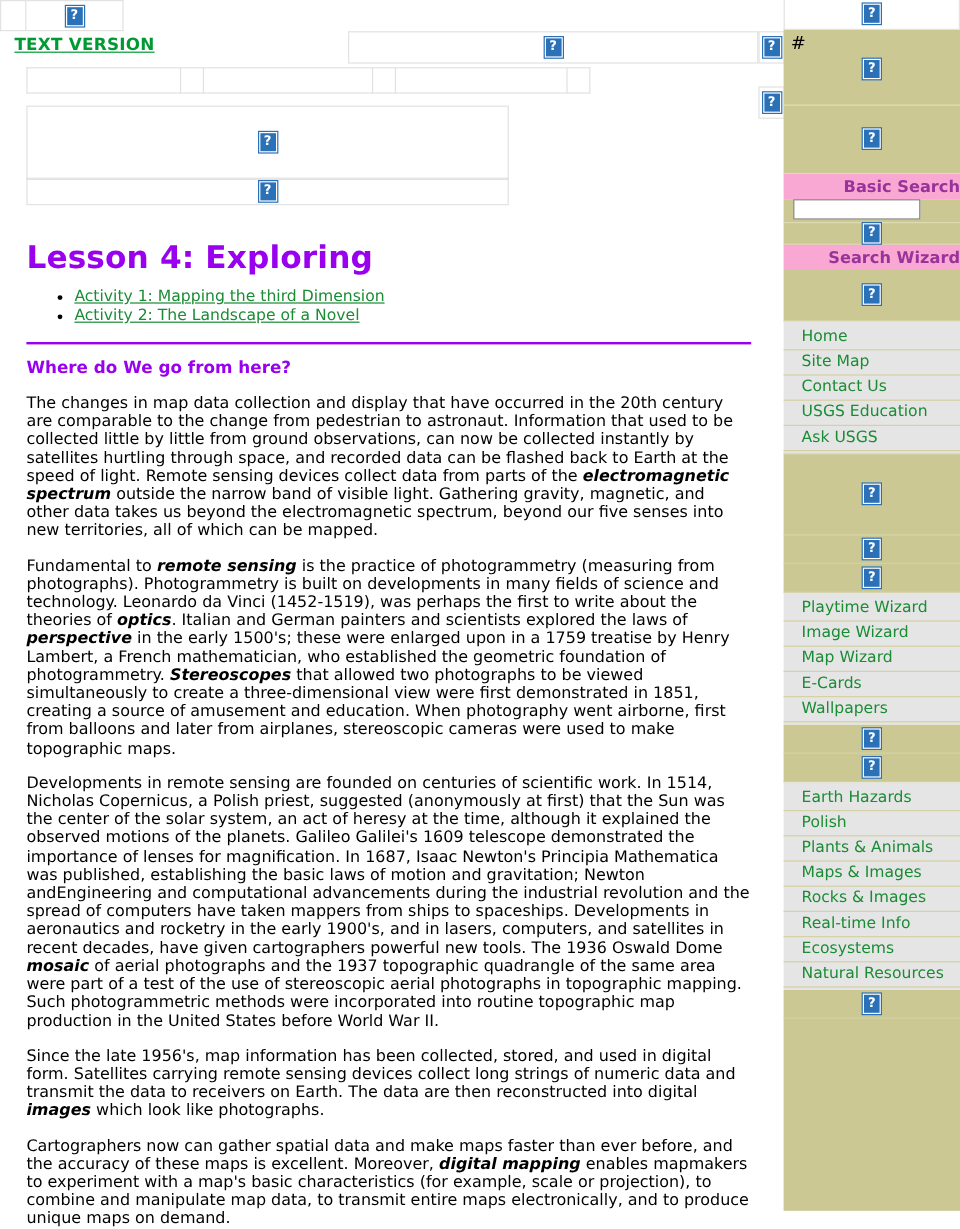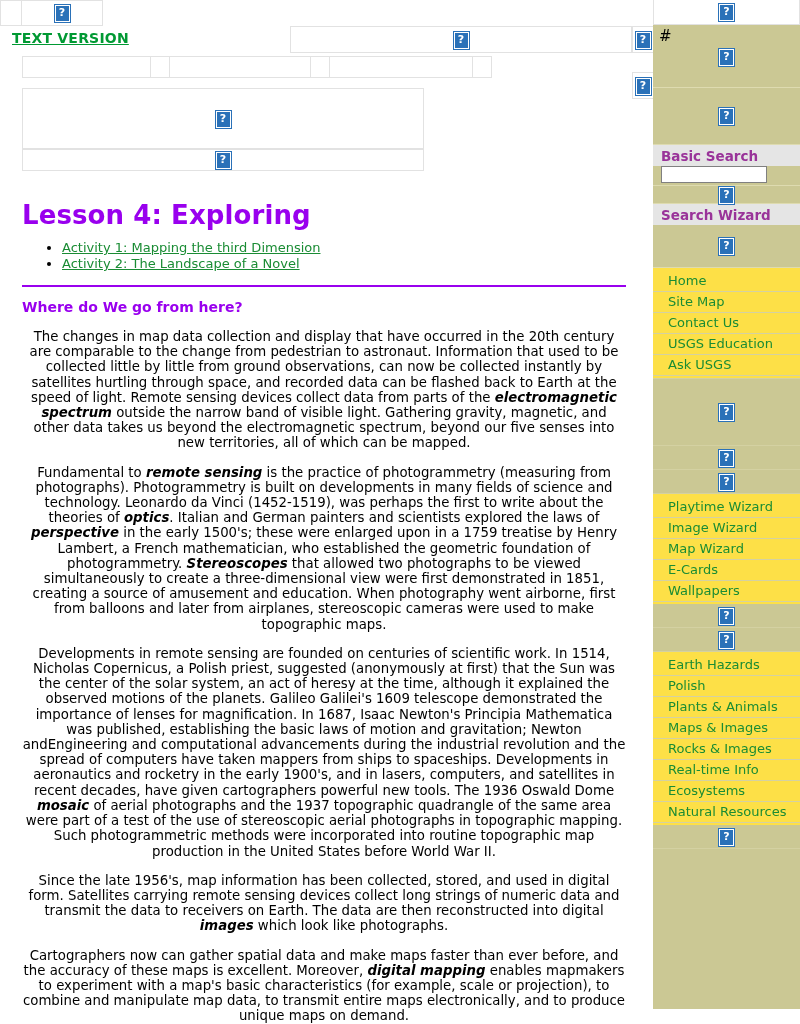--- a/index.html
+++ b/index.html
@@ -169,21 +169,21 @@
   #main h2 {
     margin: 0 0 14px 0;
     font-size: 14px;
     font-weight: bold;
     color: #9900ee;
   }
   #main p {
     margin: 0 0 14px 0;
     font-size: 13.3px;
     line-height: 15.2px;
-    text-align: center;
+    text-align: left;
   }
   #main p b, #main p i, #main p .bi {
     font-weight: bold;
     font-style: italic;
   }
 
   
   #sidebar {
     position: absolute;
     left: 653px; top: 0;
@@ -216,25 +216,26 @@
     text-align: center;
   }
   .sb-imgblock {
     background: #cbc894;
     height: 56px;
     text-align: center;
     line-height: 56px;
     border-bottom: 1px solid #dedbb0;
   }
   .sb-heading {
-    background: #e5e5e5;
+    background: #f9a8d4;
     color: #993399;
     font-weight: bold;
     font-size: 13.5px;
     padding: 3px 0 2px 8px;
+    text-align: right;
   }
   .sb-searchrow {
     background: #cbc894;
     padding: 0 0 2px 8px;
   }
   .sb-searchrow input {
     width: 100px;
     height: 15px;
     font-size: 11px;
     font-family: "DejaVu Sans", "Liberation Sans", sans-serif;
@@ -251,21 +252,21 @@
     border-top: 1px solid #dedbb0;
   }
   .sb-wizimg {
     background: #cbc894;
     height: 42px;
     text-align: center;
     line-height: 42px;
     border-bottom: 1px solid #dedbb0;
   }
   .sb-links {
-    background: #fde047;
+    background: #e5e5e5;
     padding: 3px 0 2px 0;
   }
   .sb-links a {
     display: block;
     color: #1a8c34;
     text-decoration: none;
     font-size: 13px;
     line-height: 20px;
     padding-left: 15px;
     border-bottom: 1px solid #d4d1a2;

